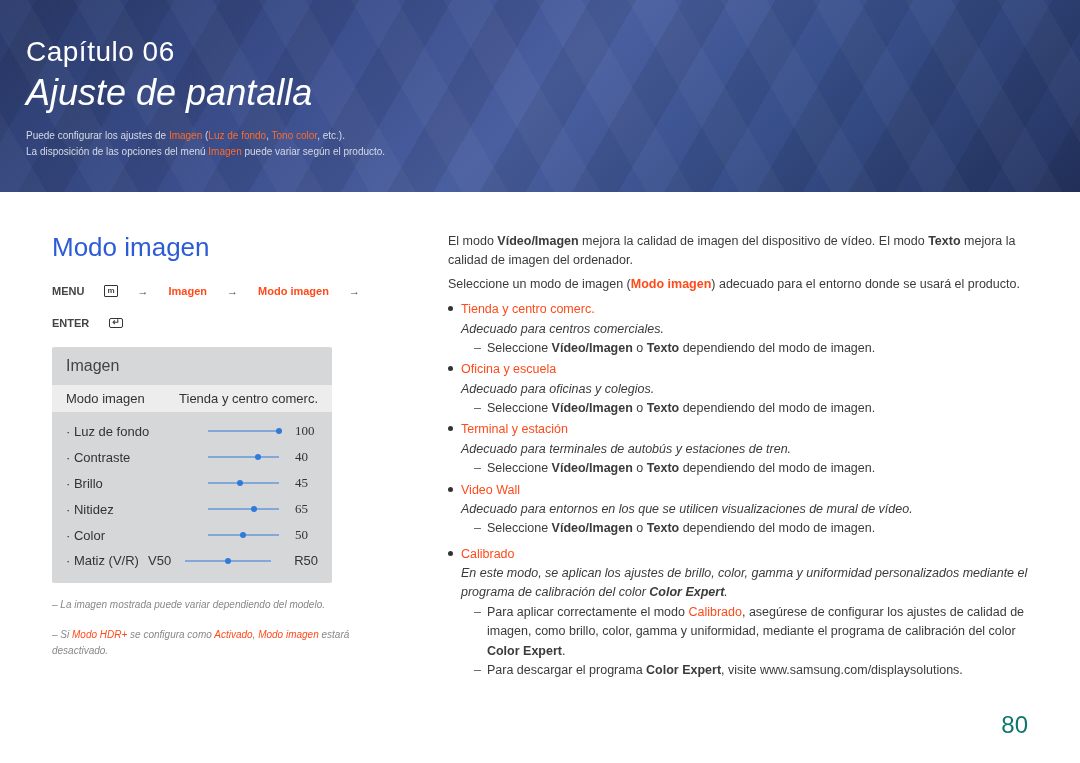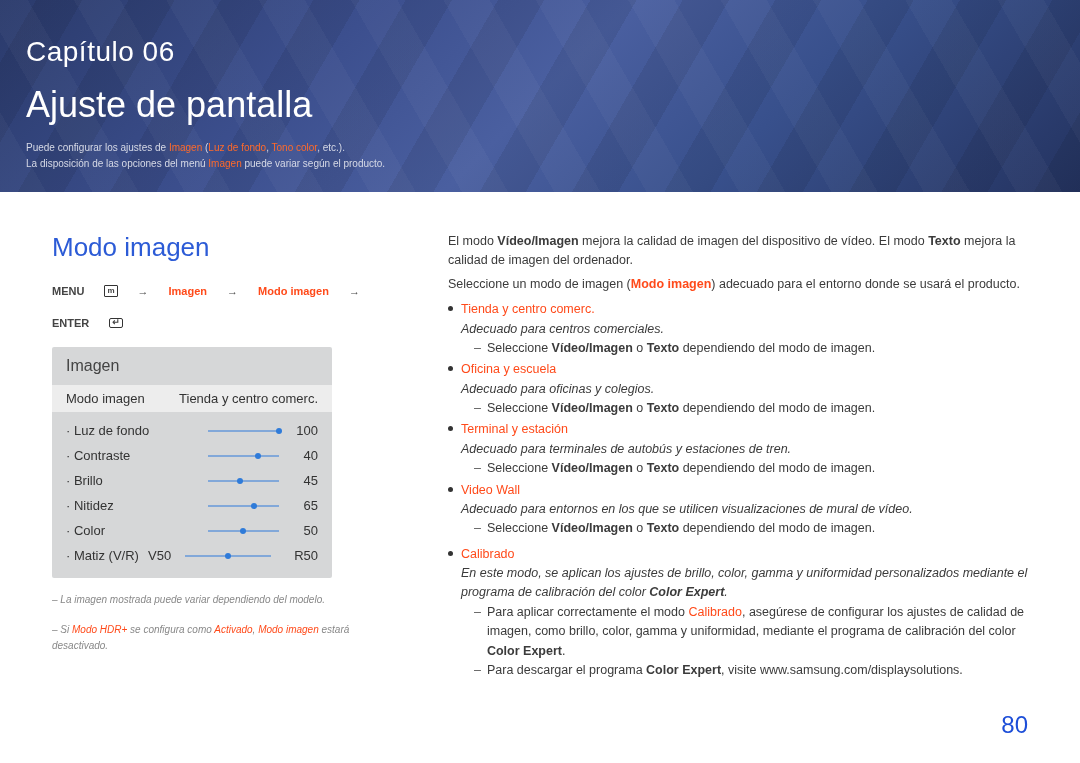--- a/index.html
+++ b/index.html
@@ -21,21 +21,21 @@
   }
   .banner::before {
     content:"";
     position:absolute; inset:0;
     background:
       repeating-linear-gradient(60deg, rgba(255,255,255,0.03) 0 40px, transparent 40px 80px),
       repeating-linear-gradient(-60deg, rgba(0,0,0,0.08) 0 40px, transparent 40px 80px);
     pointer-events:none;
   }
   .chapter-label { font-size: 28px; font-weight: 300; letter-spacing: .5px; position:relative;}
-  .chapter-title { font-size: 36px; font-weight: 400; margin-top: 16px; position:relative;}
+  .chapter-title { font-size: 36px; font-weight: 400; margin-top: 4px; position:relative;font-style:italic;}
   .intro-lines { font-size: 10px; margin-top: 14px; line-height: 1.6; color: #d6d9e6; position:relative;}
   .intro-lines .orange { color: #ff6a2a; }
   .content {
     padding: 40px 52px 0 52px;
     display: flex;
     gap: 46px;
   }
   .col-left { width: 350px; flex: 0 0 350px; }
   .col-right { flex: 1; font-size: 12.5px; line-height: 1.55; color:#3b3b3b;}
   .h2 { color: #2c5bd6; font-size: 26px; font-weight: 400; margin-bottom: 22px; }
@@ -53,37 +53,37 @@
   }
   .panel-header { font-size: 16px; padding: 10px 14px 10px 14px; color:#444;}
   .panel-selrow { background:#ededed; padding:6px 14px; font-size:13px; display:flex; justify-content:space-between;}
   .panel-body { padding: 6px 14px 10px 14px; }
   .panel-row { display:flex; align-items:center; justify-content:space-between; font-size:13px; padding:5px 0;}
   .panel-row .label::before { content:"· "; }
   .slider { width: 86px; height: 8px; position: relative; margin-right:10px;}
   .slider .track { position:absolute; top:50%; left:0; right:0; border-top:1.5px solid #2f7bd9; transform:translateY(-50%);}
   .slider .thumb { position:absolute; top:50%; width:6px; height:6px; background:#2f7bd9; border-radius:50%; transform:translate(-50%,-50%);}
   .panel-row .valcell { width: 110px; display:flex; align-items:center; justify-content:flex-end; gap:6px;}
-  .panel-row .value { width:28px; text-align:right;}
+  .panel-row .value { width:28px; text-align:left;font-family:Liberation Serif, serif;}
   .matiz-row .valcell { justify-content:space-between; width:170px;}
   .footnote { font-size: 10px; color:#888; margin-top: 14px; line-height:1.6;font-style:italic;}
   .footnote .orange { color:#ff4a1a;}
   .col-right p { margin-bottom: 4px; }
   .col-right ul { list-style:none; margin:6px 0 0 0;}
   .col-right ul > li { margin-bottom:2px; }
   .bullet-l1 { display:flex; gap:8px; }
   .bullet-l1 .dot { width:5px; height:5px; background:#333; border-radius:50%; margin-top:6px; flex-shrink:0;}
   .bullet-l1 .txt {}
   .bullet-l1 .title-orange { color:#ff4a1a; font-weight:500;}
   .sub { margin-left: 13px; font-style: italic; }
   .dash-l2 { margin-left: 26px; display:flex; gap:6px; }
   .dash-l2::before { content:"–"; color:#555; flex-shrink:0;}
   .bold { font-weight:600;}
   .orange-inline { color:#ff4a1a; }
-  .page-num { position:absolute; bottom:24px; right:52px; font-size:24px; color:#1d4ed8; font-weight:300;}
+  .page-num { position:absolute; bottom:24px; right:52px; font-size:24px; color:#0f766e; font-weight:300;}
 </style>
 </head>
 <body>
 
 <div class="banner">
   <div class="chapter-label">Capítulo 06</div>
   <div class="chapter-title">Ajuste de pantalla</div>
   <div class="intro-lines">
     <div>
       <span>Puede configurar los ajustes de </span><span class="orange">Imagen</span><span> (</span><span class="orange">Luz de fondo</span><span>, </span><span class="orange">Tono color</span><span>, etc.).</span>

